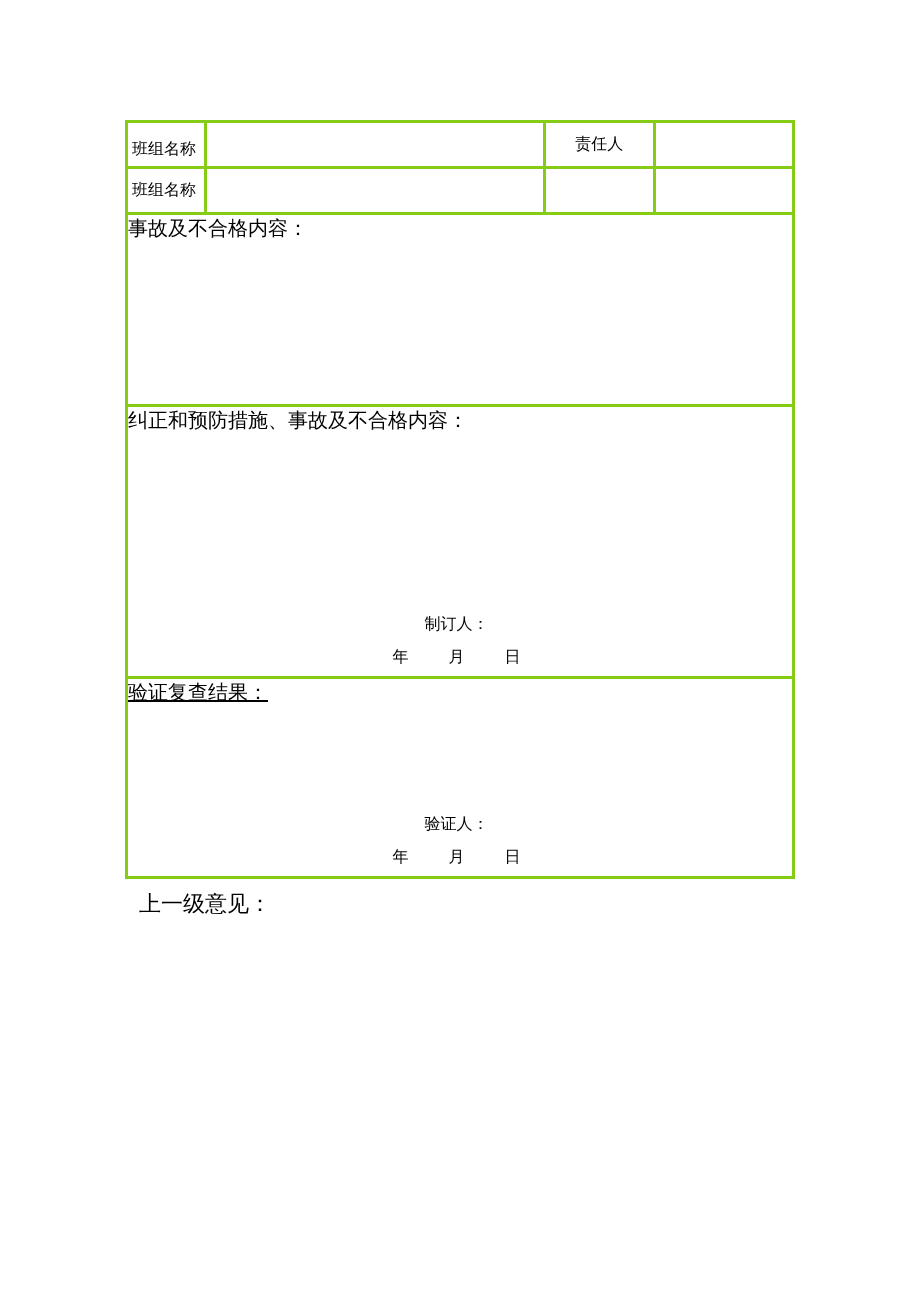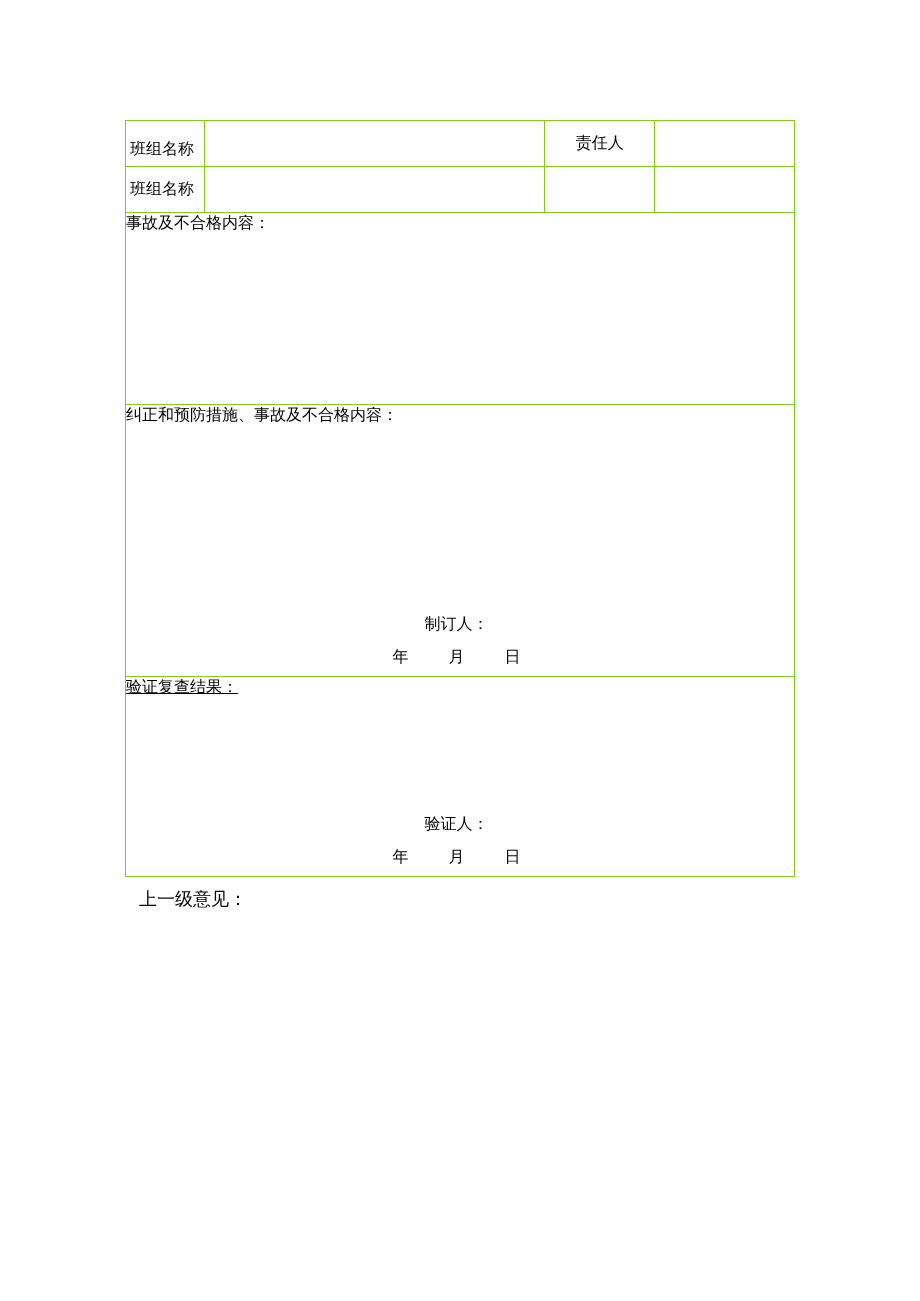--- a/index.html
+++ b/index.html
@@ -19,21 +19,21 @@
       font-weight: bold;
       margin-bottom: 48px;
       letter-spacing: 1px;
     }
     table.form {
       border-collapse: collapse;
       width: 100%;
       font-size: 16px;
     }
     table.form td {
-      border: 1px solid #84cc16;
+      border: 3px solid #84cc16;
       padding: 0;
       vertical-align: top;
     }
     .row-hdr td { height: 46px; }
     .cell-label {
       width: 82px;
       vertical-align: bottom !important;
       padding: 0 0 6px 4px !important;
     }
     .cell-label2 {
@@ -48,32 +48,32 @@
       vertical-align: middle !important;
     }
     .cell-resp-v { width: 147px; }
     .section {
       padding: 6px 4px;
       position: relative;
     }
     .sec-accident { height: 192px; }
     .sec-corrective { height: 272px; }
     .sec-verify { height: 200px; text-decoration: underline; }
-    .sec-head { font-size: 16px; }
+    .sec-head { font-size: 20px; }
     .sig-block {
       position: absolute;
       left: 0;
       right: 7px;
       bottom: 8px;
       text-align: center;
     }
     .sig-line { margin-bottom: 12px; }
     .date-line { word-spacing: 36px; }
     .footer-note {
-      font-size: 18px;
+      font-size: 22px;
       padding: 10px 0 0 14px;
     }
   </style>
 </head>
 <body>
 
 <div class="page">
 
   <table class="form">
     <tbody>

